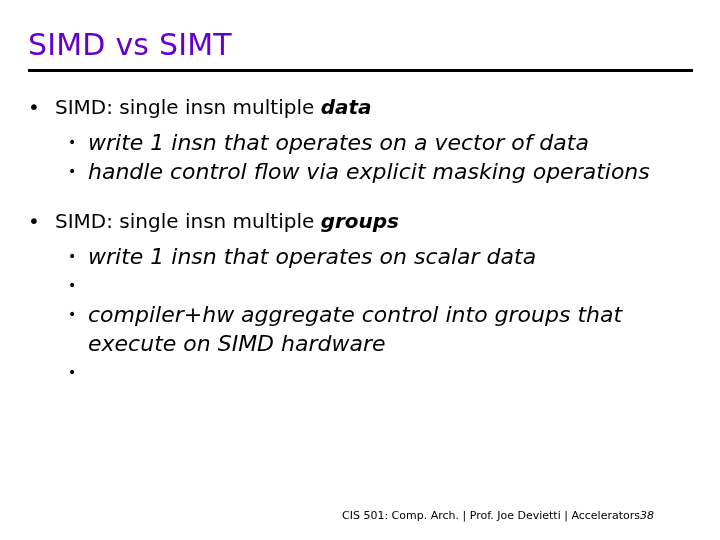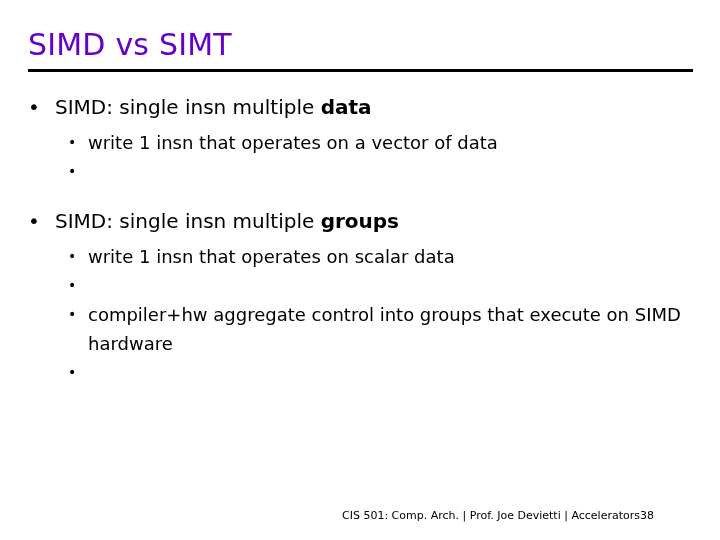--- a/index.html
+++ b/index.html
@@ -80,55 +80,58 @@
     margin-bottom: 0;
   }
   .lvl2 .marker {
     width: 20px;
     flex: 0 0 20px;
     font-size: 14px;
     line-height: 29px;
     text-align: left;
   }
   .lvl2 .btext {
-    font-size: 18px;
+    font-size: 22px;
     line-height: 29px;
     flex: 1 1 auto;
     padding-right: 11px;
+    font-style: italic;
   }
 
   .group-gap {
     height: 20px;
   }
   .sub-gap {
     height: 4px;
   }
 
   b, .bold {
     font-weight: bold;
+    font-style: italic;
   }
 
   
   .footer {
     position: absolute;
     left: 28px;
     right: 28px;
     top: 508px;
     display: flex;
     align-items: baseline;
     justify-content: flex-end;
     font-size: 11px;
     line-height: 15px;
   }
   .footer-left {
     white-space: nowrap;
   }
   .footer-page {
     white-space: nowrap;
     padding-right: 38px;
+    font-style: italic;
   }
 </style>
 </head>
 <body>
 
 <div class="slide">
 
   <div class="title-block">
     <div class="slide-title">SIMD vs SIMT</div>
     <div class="title-rule"></div>
@@ -143,20 +146,21 @@
 
     <div class="sub-gap"></div>
 
     <div class="bullet lvl2">
       <span class="marker">•</span>
       <span class="btext">write 1 insn that operates on a vector of data</span>
     </div>
 
     <div class="bullet lvl2">
       <span class="marker">•</span>
+      <span class="btext">handle control flow via explicit masking operations</span>
     </div>
 
     <div class="group-gap"></div>
 
     <div class="bullet lvl1">
       <span class="marker">•</span>
       <span class="btext"><span>SIMD: single insn multiple </span><b>groups</b></span>
     </div>
 
     <div class="sub-gap"></div>

